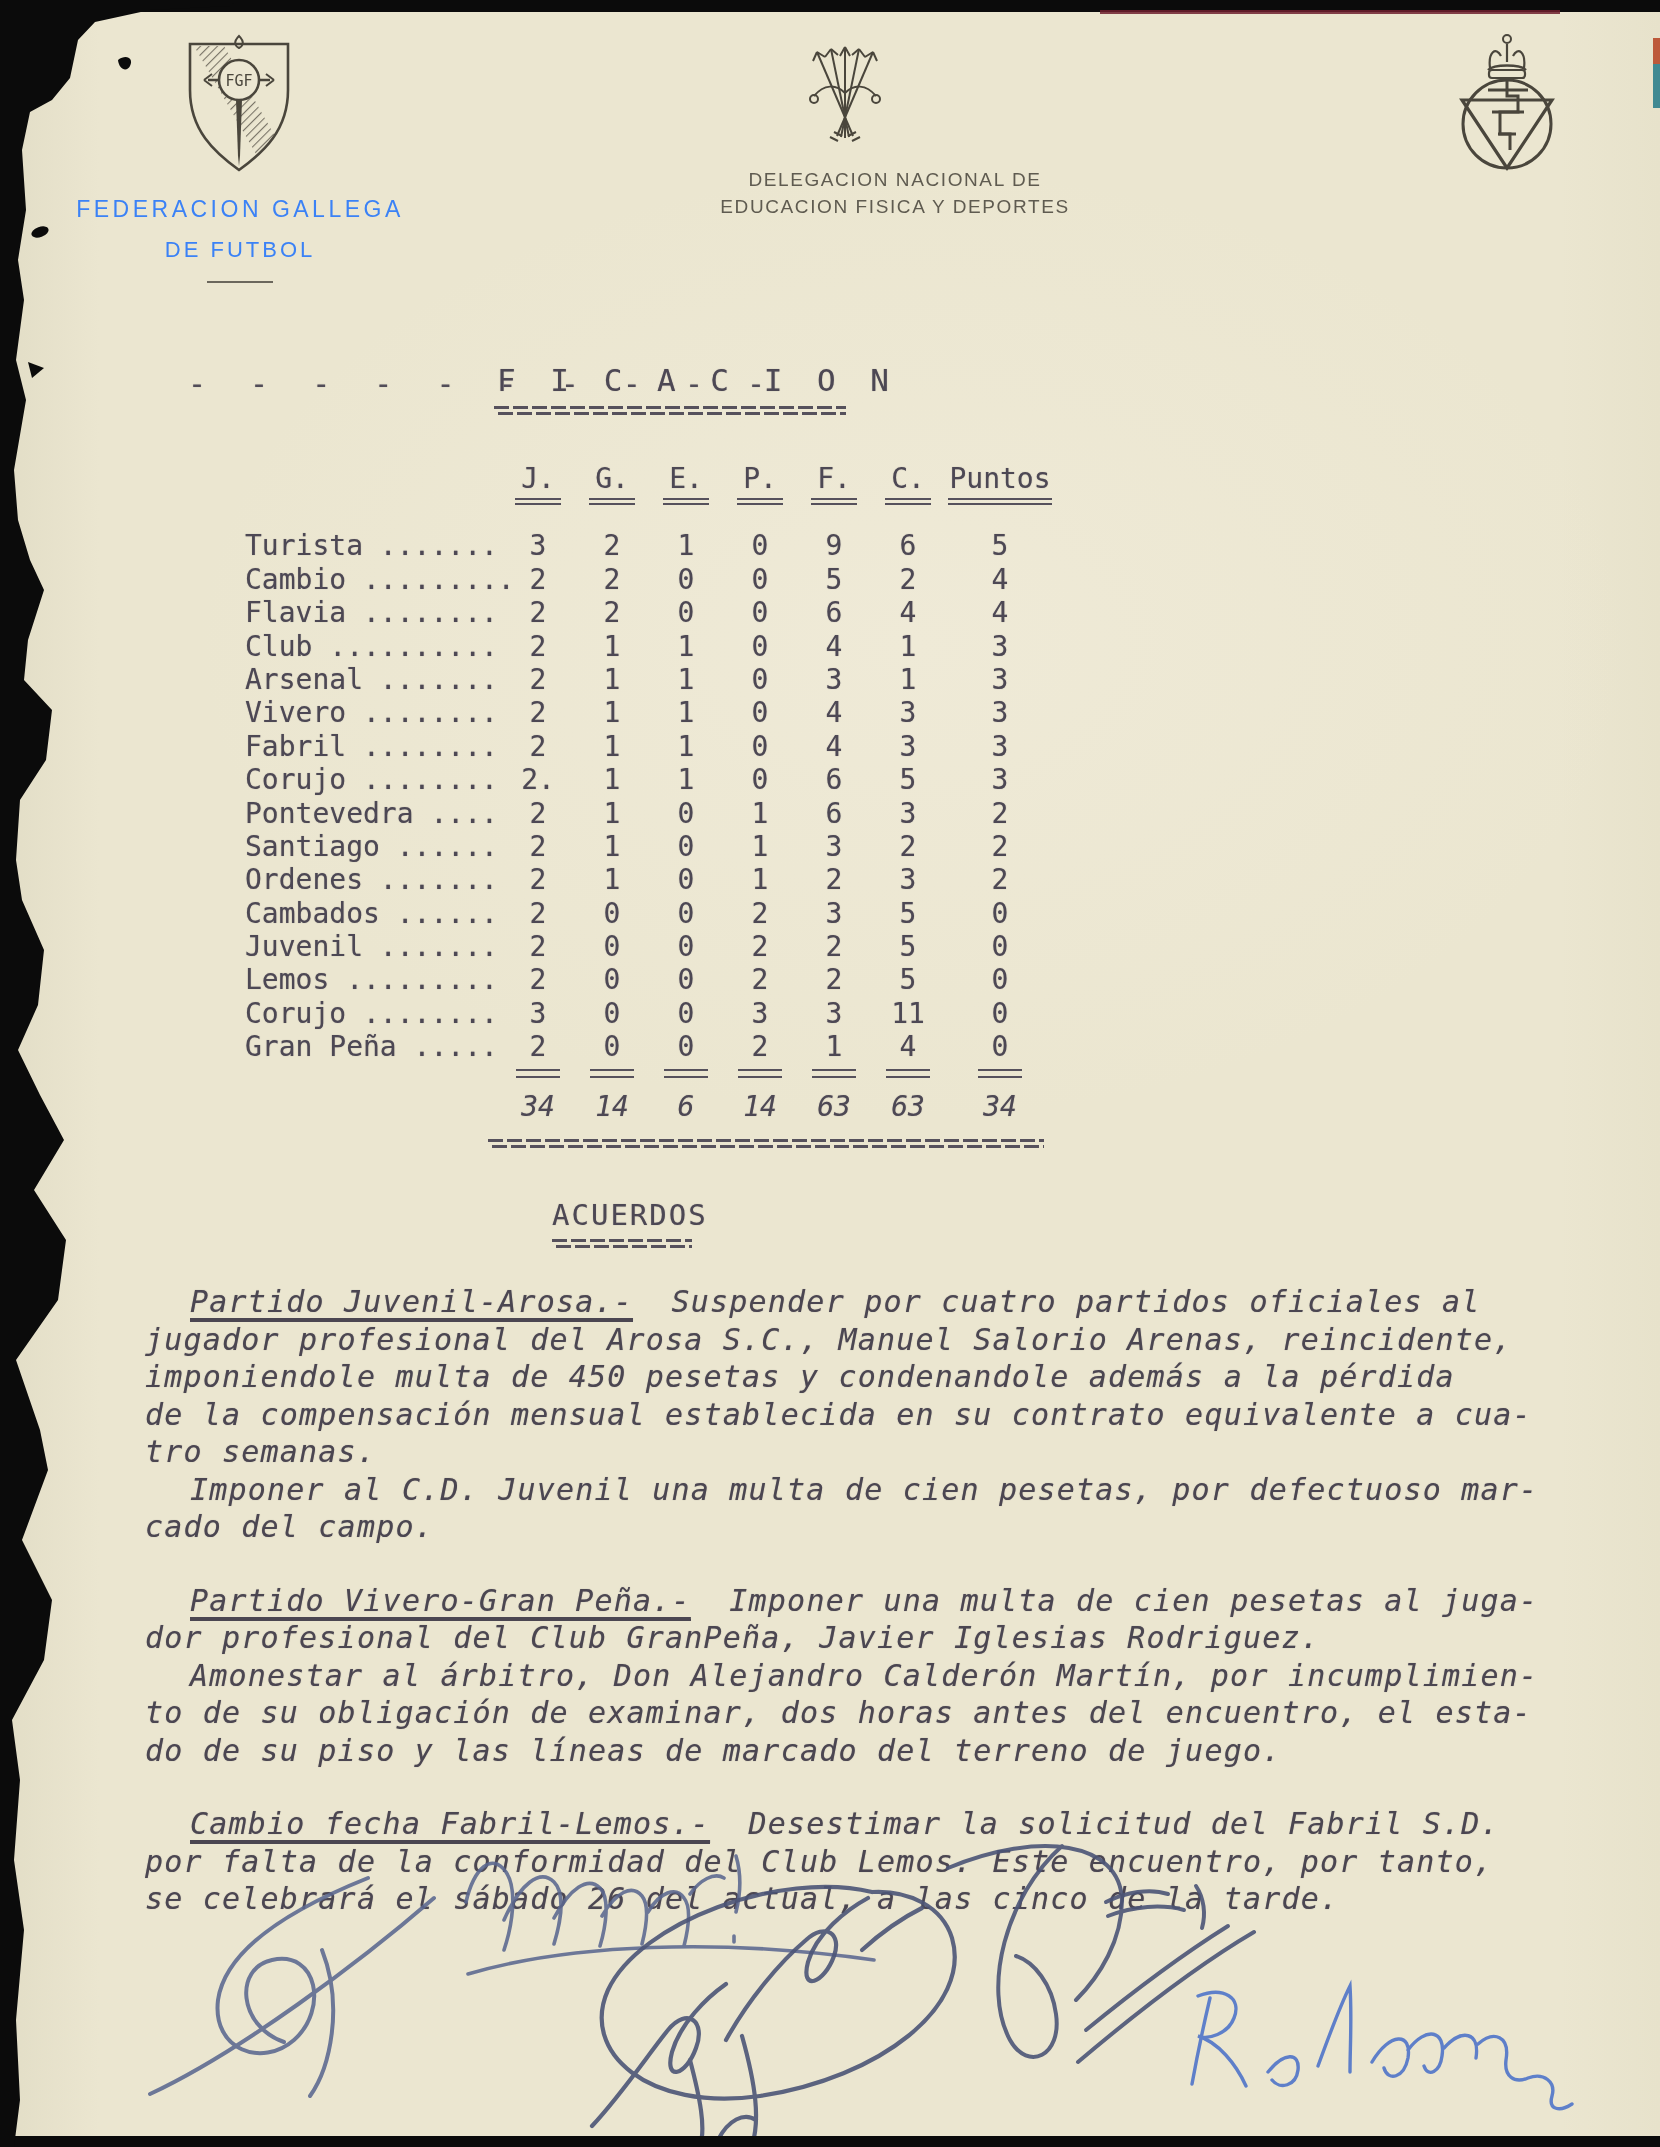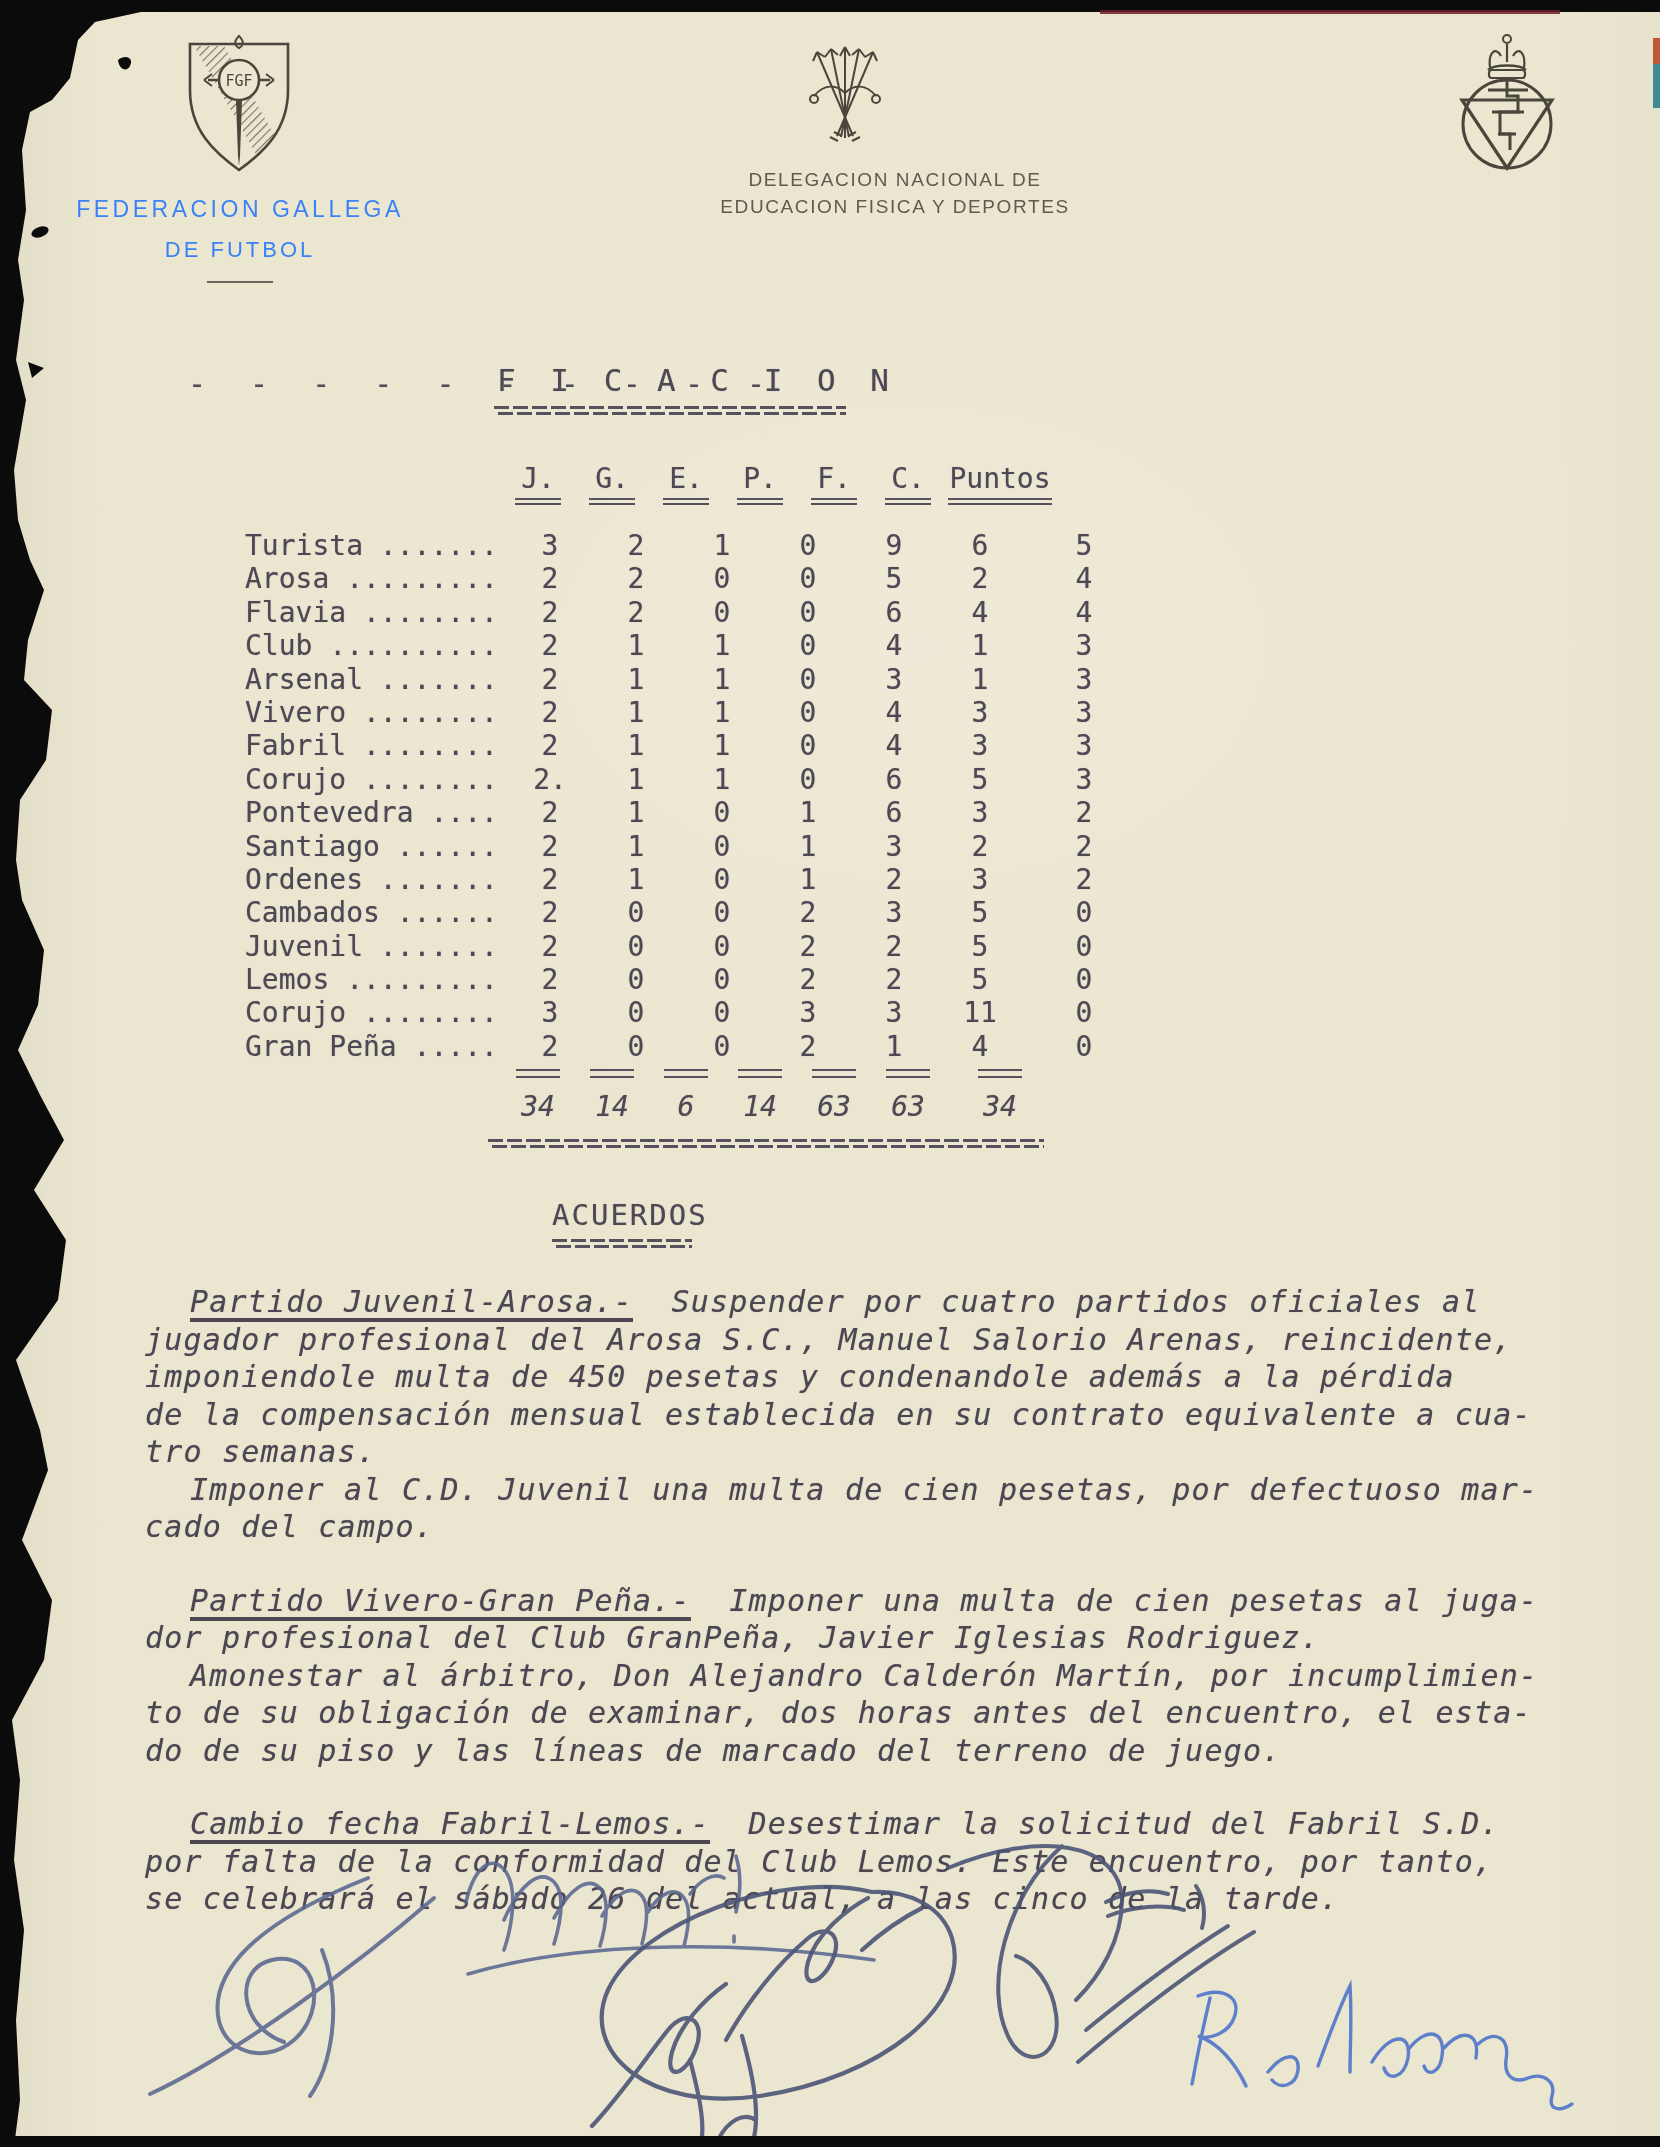--- a/index.html
+++ b/index.html
@@ -38,21 +38,21 @@
   
   .standings{position:absolute;left:245px;top:462px;font-size:28px;}
   .shead{display:flex;}
   .spacer{width:256px;}
   .hcell{width:74px;text-align:center;}
   .hcell.puntos{width:110px;}
   .dbar{display:block;height:3px;border-top:2px solid #56515c;border-bottom:2px solid #56515c;
         width:46px;margin:3px auto 0;}
   .dbar.wide{width:104px;}
   .rows{margin-top:24px;}
-  .trow{display:flex;height:33.4px;align-items:flex-start;gap:12px;}
+  .trow{display:flex;height:33.4px;align-items:flex-end;}
   .tname{width:256px;white-space:pre;}
   .tval{width:74px;text-align:center;}
   .tval.puntos{width:110px;}
   .trule-row{display:flex;margin-top:6px;}
   .cellrule{width:74px;display:flex;justify-content:center;}
   .cellrule.puntos{width:110px;}
   .cellrule i{display:block;width:44px;height:5px;border-top:2px solid #56515c;border-bottom:2px solid #56515c;}
   .tfoot{display:flex;margin-top:12px;font-style:italic;}
   .bigrule{margin-left:243px;width:556px;margin-top:16px;}
 
@@ -151,21 +151,21 @@
       <span class="tname"><span>Turista</span><span> .......</span></span>
       <span class="tval">3</span>
       <span class="tval">2</span>
       <span class="tval">1</span>
       <span class="tval">0</span>
       <span class="tval">9</span>
       <span class="tval">6</span>
       <span class="tval puntos">5</span>
     </div>
         <div class="trow">
-      <span class="tname"><span>Arosa</span><span> .........</span></span>
+      <span class="tname"><span>Cambio</span><span> .........</span></span>
       <span class="tval">2</span>
       <span class="tval">2</span>
       <span class="tval">0</span>
       <span class="tval">0</span>
       <span class="tval">5</span>
       <span class="tval">2</span>
       <span class="tval puntos">4</span>
     </div>
         <div class="trow">
       <span class="tname"><span>Flavia</span><span> ........</span></span>

